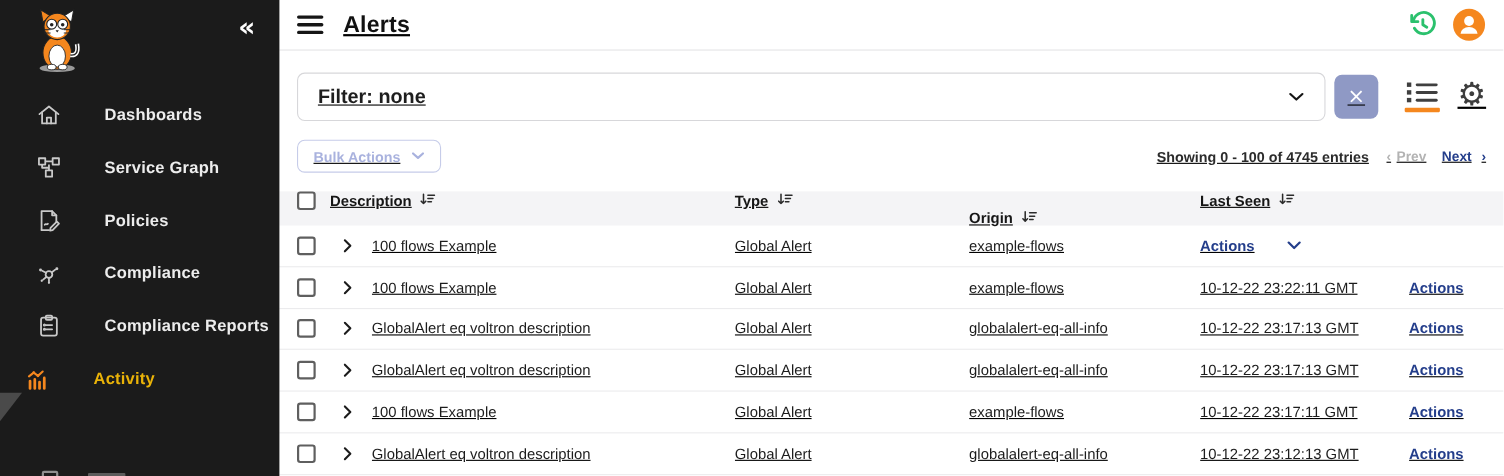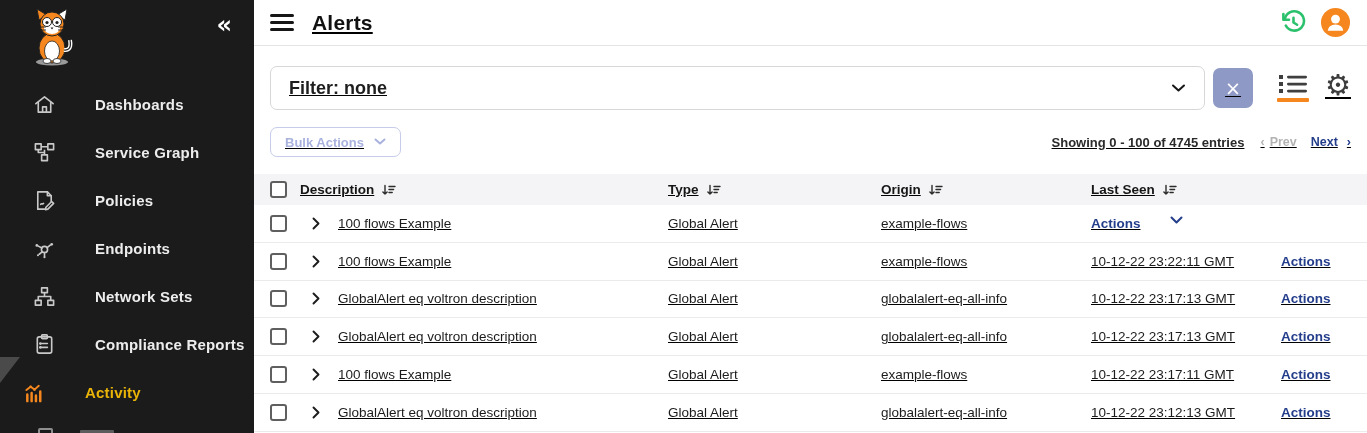--- a/index.html
+++ b/index.html
@@ -46,26 +46,26 @@
   .toolbar-right { margin-left:auto; display:flex; align-items:center; }
   .showing-text { font-size:13px; font-weight:600; color:#2b2b2b; }
   .prev-link { margin-left:16px; font-size:12.5px; font-weight:700; color:#b3b3b3; cursor:default; display:flex; align-items:center; gap:5px; }
   .next-link { margin-left:14px; font-size:12.5px; font-weight:700; color:#243e8b; cursor:pointer; display:flex; align-items:center; gap:9px; }
 
   
   .table { margin-top:17px; }
   .thead, .trow { display:grid; grid-template-columns:42px 26px 330px 213px 210px 190px 70px; align-items:center; padding:0 16px; }
   .thead { height:31px; background:#f4f4f6; font-size:13.5px; font-weight:700; color:#161616; }
   .th-desc { grid-column:2 / 4; display:flex; align-items:center; gap:7px; margin-left:-12px; }
-  .th { display:flex; align-items:flex-end; gap:7px; white-space:nowrap; }
+  .th { display:flex; align-items:flex-start; gap:7px; white-space:nowrap; }
   .trow { height:37.8px; border-bottom:1px solid #ebebed; font-size:13.5px; color:#1c1c1c; }
   .checkbox { width:17px; height:17px; border:2px solid #5f5f5f; border-radius:3px; background:#fff; cursor:pointer; }
   .expand-chev { display:flex; align-items:center; cursor:pointer; }
   .cell { white-space:nowrap; overflow:hidden; text-overflow:ellipsis; }
-  .actions-cell { display:flex; align-items:flex-start; gap:29px; cursor:pointer; }
+  .actions-cell { display:flex; align-items:center; gap:29px; cursor:pointer; }
   .actions-label { color:#243e8b; font-size:13.5px; font-weight:700; }
 
   svg { display:block; }
 </style>
 </head>
 <body>
 
 <div class="app">
 
   <aside class="sidebar">
@@ -130,32 +130,21 @@
         <span class="nav-icon">
           <svg width="23" height="23" viewBox="0 0 24 24" fill="none" stroke="currentColor" stroke-width="1.7" stroke-linecap="round">
               <circle cx="12" cy="13" r="3.2"></circle>
               <path d="M9.3 11.5 5.5 9.5M14.8 11 18 8.5M12 16.2V20M9.5 15.5l-3 2.5"></path>
               <circle cx="4" cy="8.8" r="1.4" fill="currentColor" stroke="none"></circle>
               <circle cx="19.5" cy="7.6" r="1.4" fill="currentColor" stroke="none"></circle>
               <circle cx="5.2" cy="19" r="1.1" fill="currentColor" stroke="none"></circle>
               <circle cx="12" cy="21" r="1.1" fill="currentColor" stroke="none"></circle>
             </svg>
         </span>
-        <span class="nav-label">Endpoints</span>
-      </div>
-      <div class="nav-item">
-        <span class="nav-icon">
-          <svg width="23" height="23" viewBox="0 0 24 24" fill="none" stroke="currentColor" stroke-width="1.7" stroke-linejoin="round">
-              <rect x="9" y="3" width="6" height="5"></rect>
-              <path d="M12 8v4M5.5 16v-4h13v4"></path>
-              <rect x="2.5" y="16" width="6" height="5"></rect>
-              <rect x="15.5" y="16" width="6" height="5"></rect>
-            </svg>
-        </span>
-        <span class="nav-label">Network Sets</span>
+        <span class="nav-label">Compliance</span>
       </div>
       <div class="nav-item">
         <span class="nav-icon">
           <svg width="23" height="23" viewBox="0 0 24 24" fill="none" stroke="currentColor" stroke-width="1.7" stroke-linecap="round" stroke-linejoin="round">
               <rect x="4.5" y="4" width="15" height="17" rx="2"></rect>
               <rect x="9" y="2" width="6" height="4" rx="1"></rect>
               <path d="M9 11h6M9 15h6"></path>
               <circle cx="7.7" cy="11" r="0.6" fill="currentColor"></circle>
               <circle cx="7.7" cy="15" r="0.6" fill="currentColor"></circle>
             </svg>
@@ -267,34 +256,34 @@
               <path d="M8 2.5h6M8 5.5h4.6M8 8.5h3.2"></path>
             </svg>
         </div>
         <div class="th" style="grid-column:4">
           <span>Type</span>
           <svg width="15" height="13" viewBox="0 0 15 13" fill="none" stroke="#2b2b2b" stroke-width="1.4" stroke-linecap="round">
               <path d="M4 1.5v8.5M4 10 1.9 7.9M4 10l2.1-2.1"></path>
               <path d="M8 2.5h6M8 5.5h4.6M8 8.5h3.2"></path>
             </svg>
         </div>
+        <div class="th" style="grid-column:6">
+          <span>Last Seen</span>
+          <svg width="15" height="13" viewBox="0 0 15 13" fill="none" stroke="#2b2b2b" stroke-width="1.4" stroke-linecap="round">
+              <path d="M4 1.5v8.5M4 10 1.9 7.9M4 10l2.1-2.1"></path>
+              <path d="M8 2.5h6M8 5.5h4.6M8 8.5h3.2"></path>
+            </svg>
+        </div>
         <div class="th" style="grid-column:5">
           <span>Origin</span>
           <svg width="15" height="13" viewBox="0 0 15 13" fill="none" stroke="#2b2b2b" stroke-width="1.4" stroke-linecap="round">
               <path d="M4 1.5v8.5M4 10 1.9 7.9M4 10l2.1-2.1"></path>
               <path d="M8 2.5h6M8 5.5h4.6M8 8.5h3.2"></path>
             </svg>
         </div>
-        <div class="th" style="grid-column:6">
-          <span>Last Seen</span>
-          <svg width="15" height="13" viewBox="0 0 15 13" fill="none" stroke="#2b2b2b" stroke-width="1.4" stroke-linecap="round">
-              <path d="M4 1.5v8.5M4 10 1.9 7.9M4 10l2.1-2.1"></path>
-              <path d="M8 2.5h6M8 5.5h4.6M8 8.5h3.2"></path>
-            </svg>
-        </div>
       </div>
 
       <div class="trow">
         <div class="checkbox"></div>
         <span class="expand-chev">
             <svg width="8" height="13" viewBox="0 0 8 13" fill="none" stroke="#1c1c1c" stroke-width="1.9" stroke-linecap="round" stroke-linejoin="round">
               <path d="m1.5 1.5 5 5-5 5"></path>
             </svg>
           </span>
         <span class="cell">100 flows Example</span>

